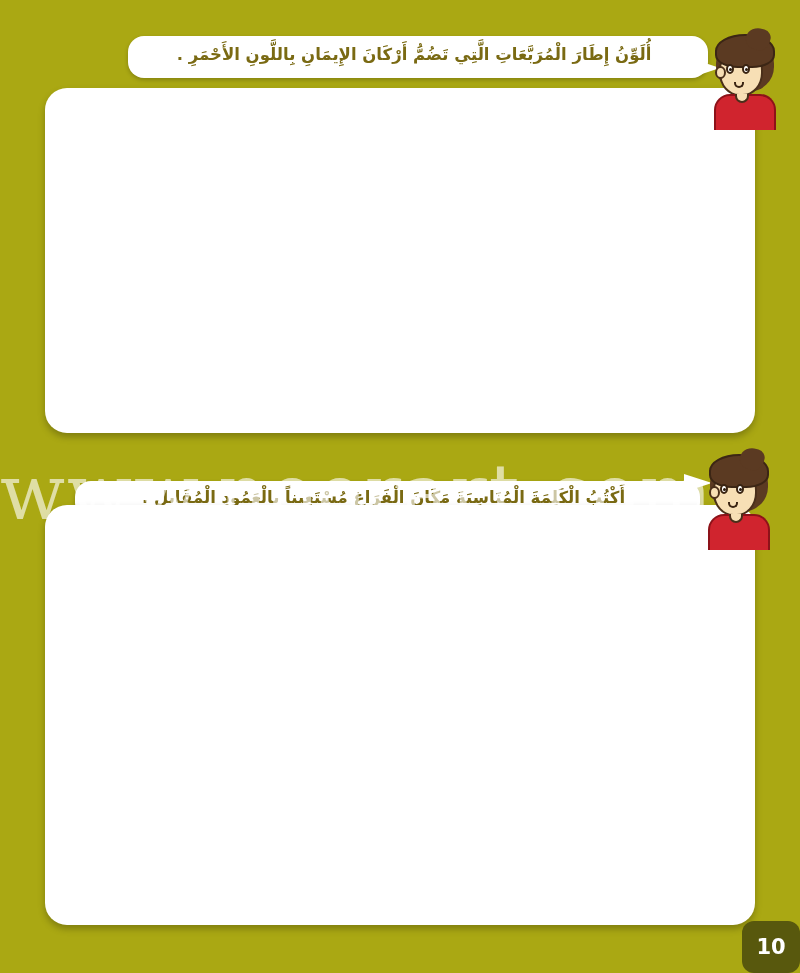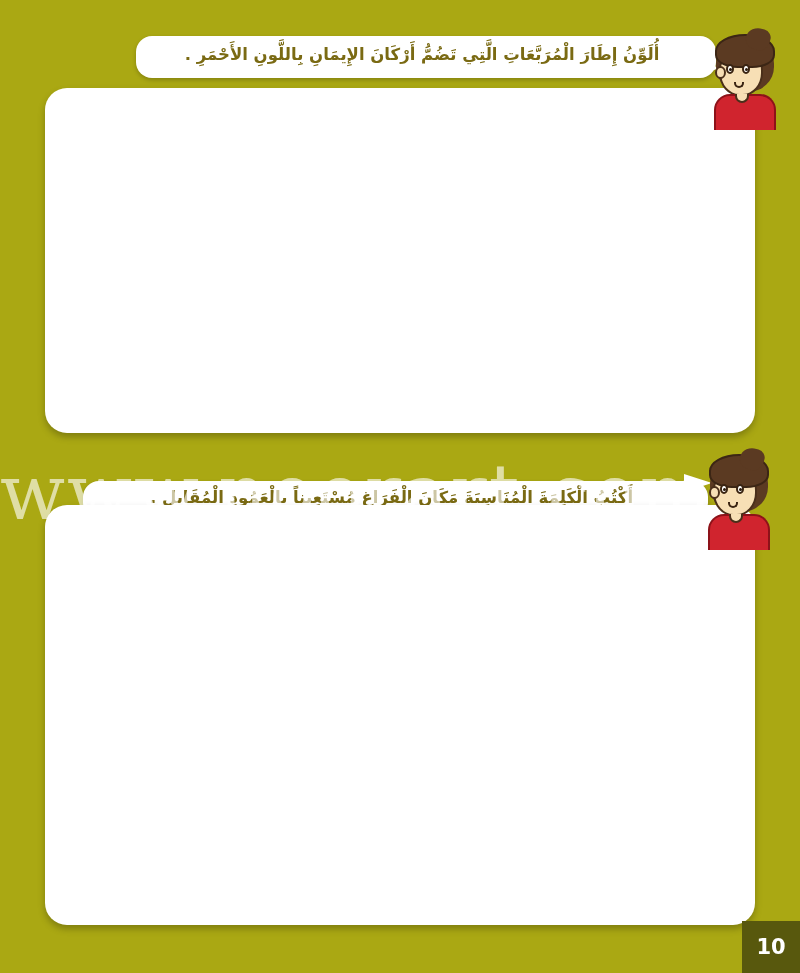--- a/index.html
+++ b/index.html
@@ -34,21 +34,20 @@
   .bubble {
     position: absolute;
     background: #ffffff;
     border-radius: 16px;
     box-shadow: 0 2px 4px rgba(0,0,0,0.22);
     display: flex;
     align-items: center;
     justify-content: center;
     box-sizing: border-box;
     padding: 4px 16px 7px 8px;
-    margin-left: 8px;
   }
   .bubble-text {
     font-family: "DejaVu Sans", "Liberation Sans", sans-serif;
     color: #7a6a13;
     font-weight: bold;
     font-size: 16.5px;
     line-height: 1.5;
     white-space: nowrap;
     direction: rtl;
   }
@@ -262,20 +261,21 @@
     position: absolute;
     right: 0;
     bottom: 0;
     width: 58px;
     height: 52px;
     background: #58580d;
     display: flex;
     align-items: center;
     justify-content: center;
     z-index: 35;
+    border-radius: 12px;
   }
   .page-badge span {
     color: #ffffff;
     font-family: "DejaVu Sans", "Liberation Sans", sans-serif;
     font-weight: bold;
     font-size: 21px;
     direction: ltr;
   }
 </style>
 </head>

